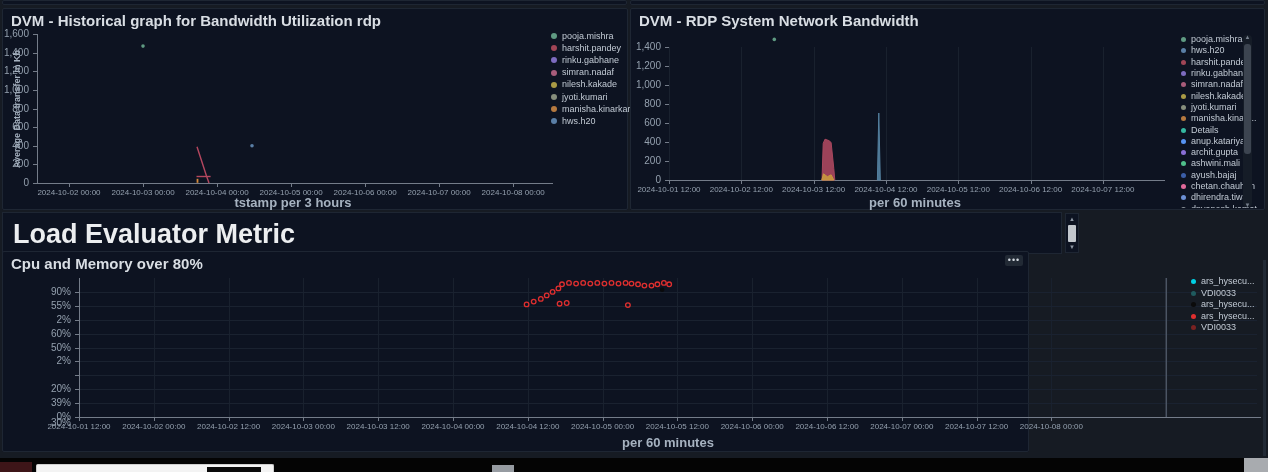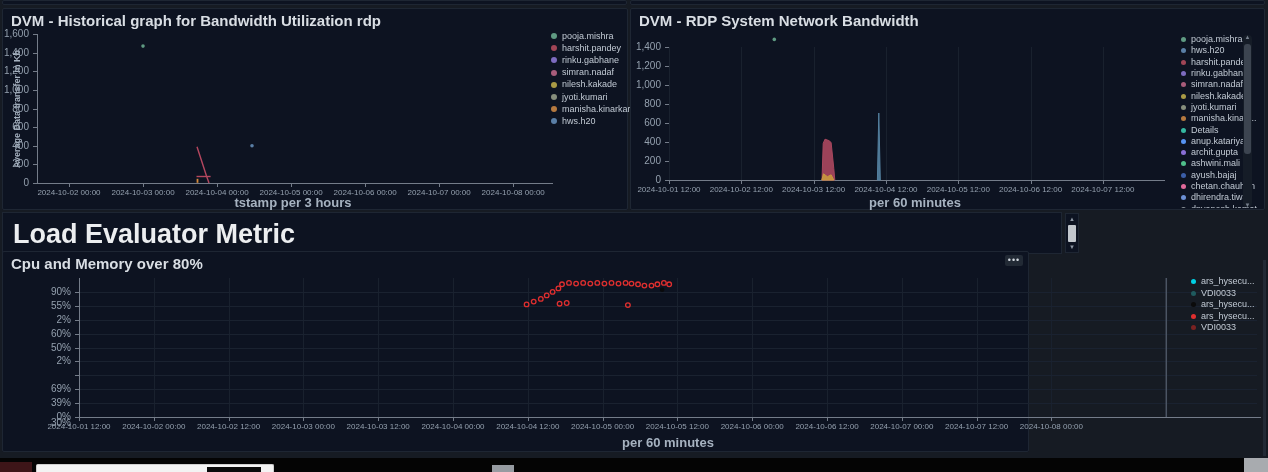--- a/index.html
+++ b/index.html
@@ -291,21 +291,21 @@
         <div class="grid-h" style="left: 76px; top: 109.4px; width: 1178px;"></div>
         <div class="grid-h" style="left: 76px; top: 95.5px; width: 1178px;"></div>
         <div class="grid-h" style="left: 76px; top: 81.6px; width: 1178px;"></div>
         <div class="grid-h" style="left: 76px; top: 67.7px; width: 1178px;"></div>
         <div class="grid-h" style="left: 76px; top: 53.8px; width: 1178px;"></div>
         <div class="grid-h" style="left: 76px; top: 39.9px; width: 1178px;"></div>
         <div class="ytick" style="left: 0px; width: 68px; top: 161px;">0%</div>
         <div class="tickmark" style="left: 72px; top: 165px; width: 4px; height: 1px;"></div>
         <div class="ytick" style="left: 0px; width: 68px; top: 147.1px;">39%</div>
         <div class="tickmark" style="left: 72px; top: 151.1px; width: 4px; height: 1px;"></div>
-        <div class="ytick" style="left: 0px; width: 68px; top: 133.2px;">69%</div>
+        <div class="ytick" style="left: 0px; width: 68px; top: 133.2px;">20%</div>
         <div class="tickmark" style="left: 72px; top: 137.2px; width: 4px; height: 1px;"></div>
         <div class="ytick" style="left: 0px; width: 68px; top: 119.3px; margin-top: 48px;">30%</div>
         <div class="tickmark" style="left: 72px; top: 123.3px; width: 4px; height: 1px;"></div>
         <div class="ytick" style="left: 0px; width: 68px; top: 105.4px;">2%</div>
         <div class="tickmark" style="left: 72px; top: 109.4px; width: 4px; height: 1px;"></div>
         <div class="ytick" style="left: 0px; width: 68px; top: 91.5px;">50%</div>
         <div class="tickmark" style="left: 72px; top: 95.5px; width: 4px; height: 1px;"></div>
         <div class="ytick" style="left: 0px; width: 68px; top: 77.6px;">60%</div>
         <div class="tickmark" style="left: 72px; top: 81.6px; width: 4px; height: 1px;"></div>
         <div class="ytick" style="left: 0px; width: 68px; top: 63.7px;">2%</div>

